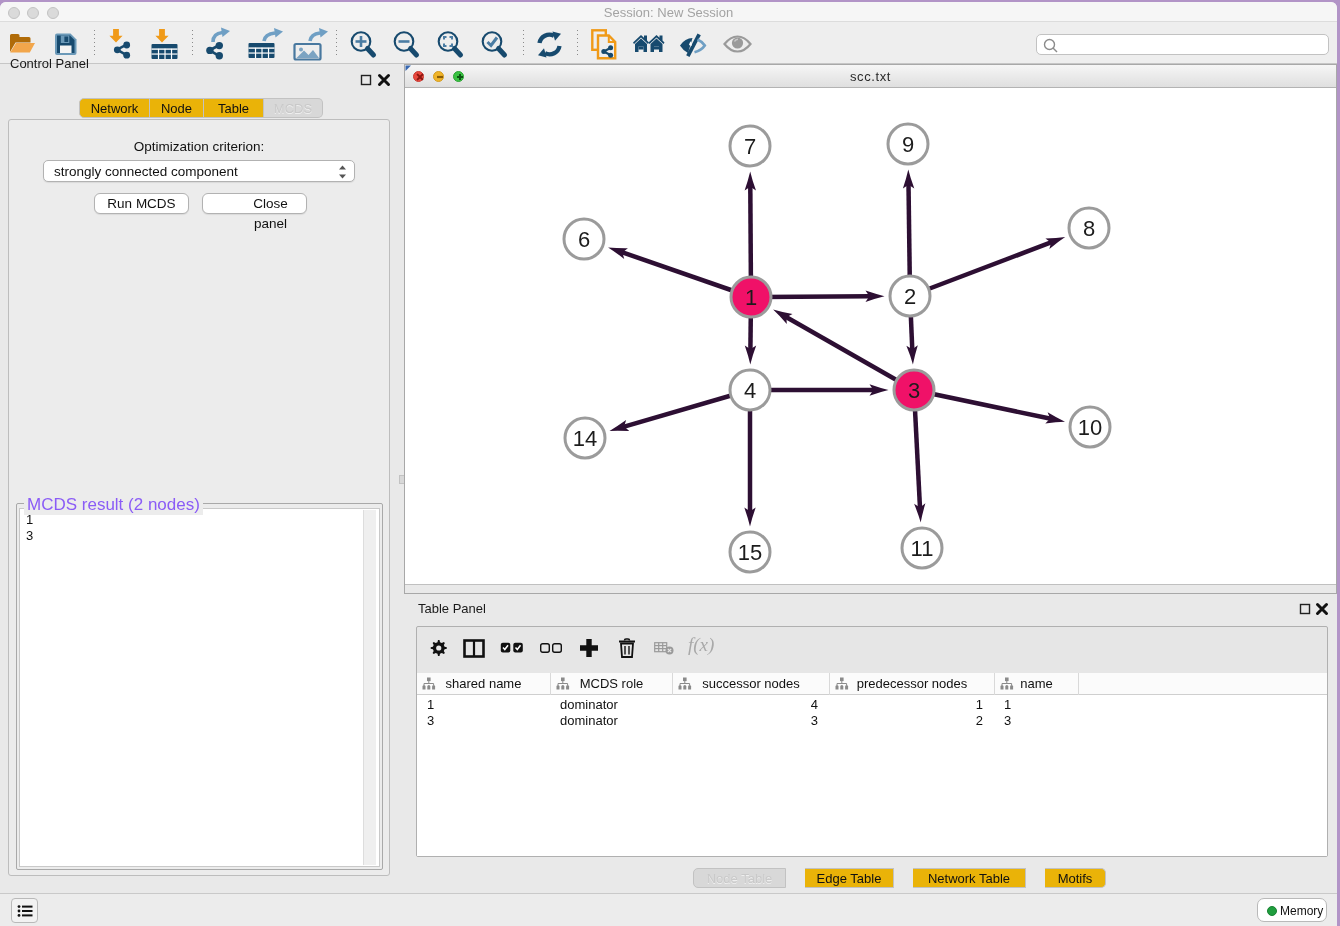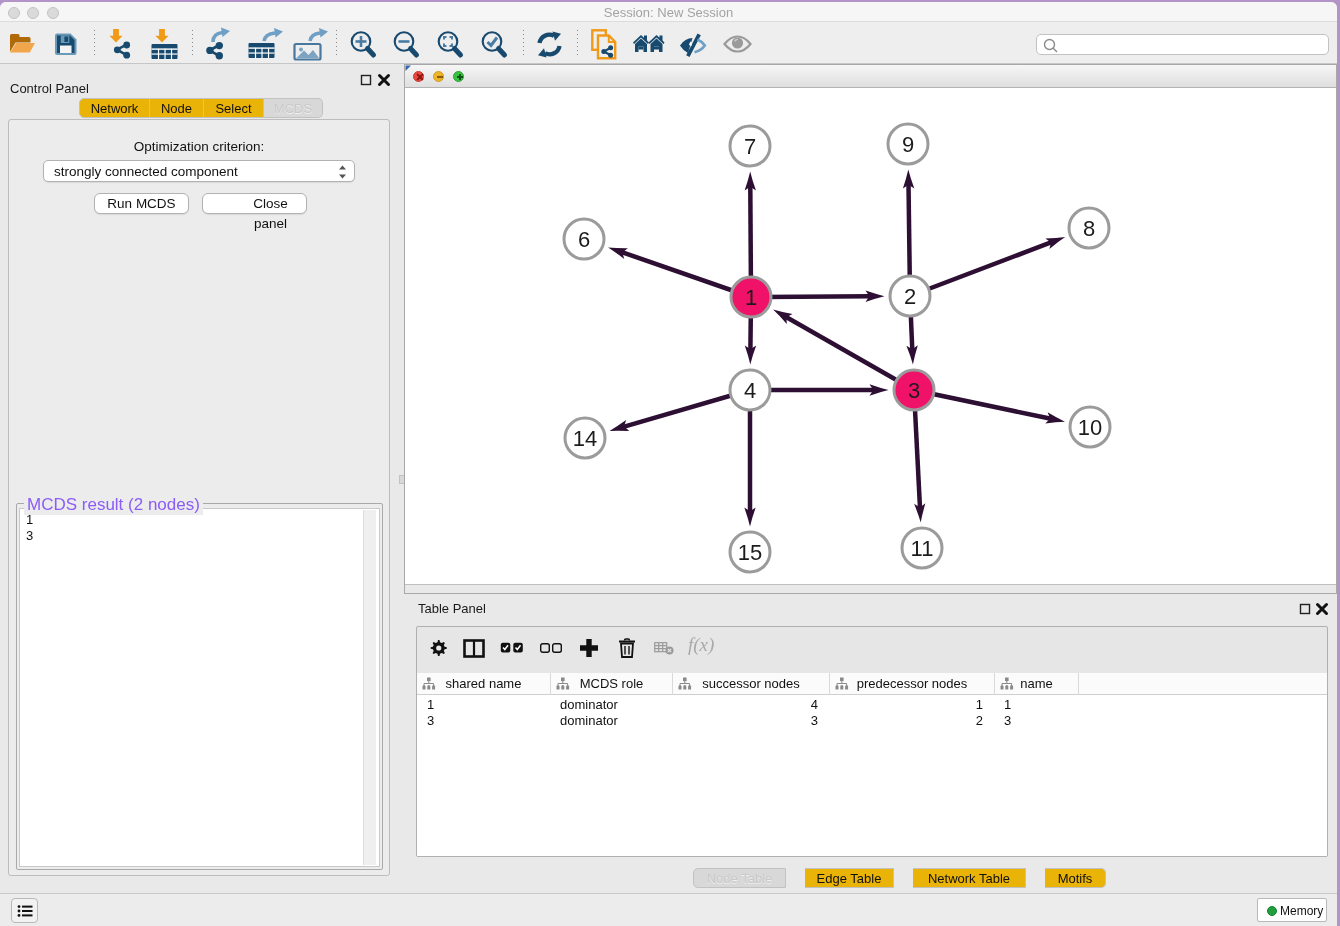--- a/index.html
+++ b/index.html
@@ -6,21 +6,21 @@
 html,body { width:1340px; height:926px; overflow:hidden; }
 body { background:#b294c7; font-family:"Liberation Sans", sans-serif; }
 #win { position:absolute; left:0; top:2px; width:1337px; height:924px; background:#e9e9e9; border-radius:6px 6px 0 0; }
 #titlebar { position:absolute; left:0; top:0; width:1337px; height:20px; background:#f6f6f6; border-radius:6px 6px 0 0; border-bottom:1px solid #dcdcdc; }
 .tl { position:absolute; top:5px; width:12px; height:12px; border-radius:50%; background:#dadada; border:1px solid #c3c3c3; }
 #wtitle { position:absolute; top:3px; left:0; width:1337px; text-align:center; font-size:13px; color:#a3a3a3; }
 #toolbar { position:absolute; left:0; top:20px; width:1337px; height:42px; background:#eeeeee; border-bottom:1px solid #c6c6c6; }
 .sep { position:absolute; top:8px; height:28px; width:1px; background-image:linear-gradient(#8a8a8a 25%, rgba(0,0,0,0) 25%); background-size:1px 4px; }
 #search { position:absolute; left:1036px; top:12px; width:293px; height:21px; background:#fff; border:1px solid #c2c2c2; border-radius:5px; }
 
-#cp-title { position:absolute; left:10px; top:79px; font-size:13px; color:#1a1a1a; }
+#cp-title { position:absolute; left:10px; top:54px; font-size:13px; color:#1a1a1a; }
 #cp-panel { position:absolute; left:8px; top:117px; width:382px; height:757px; background:#ececec; border:1px solid #bdbdbd; border-radius:3px; }
 .tabrow { position:absolute; height:20px; display:flex; }
 .tab { height:20px; font-size:13px; line-height:19px; text-align:center; color:#111; background:#eab308; border:1px solid #c2c2c2; border-left:none; }
 .tab.first { border-left:1px solid #c2c2c2; border-radius:5px 0 0 5px; }
 .tab.last { border-radius:0 5px 5px 0; }
 .tab.dis { background:#d8d8d8; color:#c9c9c9; text-shadow:0 1px 0 #efefef; }
 #optlabel { position:absolute; left:8px; top:137px; width:382px; text-align:center; font-size:13.5px; color:#111; }
 #dropdown { position:absolute; left:43px; top:158px; width:312px; height:22px; background:#fff; border:1px solid #b2b2b2; border-radius:5px; font-size:13.5px; line-height:21px; color:#111; padding-left:10px; box-shadow:0 1px 1px rgba(0,0,0,0.08); }
 .btn { position:absolute; height:21px; background:#fff; border:1px solid #b2b2b2; border-radius:6px; font-size:13.5px; line-height:20px; text-align:center; color:#111; box-shadow:0 1px 1px rgba(0,0,0,0.08); }
 #fieldset { position:absolute; left:16px; top:501px; width:367px; height:367px; border:1px solid #a9a9a9; border-radius:2px; }
@@ -37,21 +37,21 @@
 
 #tp-title { position:absolute; left:418px; top:599px; font-size:13px; color:#1a1a1a; }
 #tp-box { position:absolute; left:416px; top:624px; width:912px; height:231px; background:#e6e6e6; border:1px solid #b0b0b0; border-radius:2px; }
 #tp-table { position:absolute; left:0px; top:46px; width:910px; height:183px; background:#fff; }
 #tp-header { position:absolute; left:0; top:0; width:910px; height:22px; background:#fbfbfb; border-bottom:1px solid #cfcfcf;padding-left:34px; }
 .hcell { position:absolute; top:0; height:22px; border-right:1px solid #d9d9d9; }
 .hlabel { position:absolute; width:100%; text-align:center; top:3px; font-size:13px; color:#111; }
 .cell { position:absolute; font-size:13px; color:#111; }
 
 #statusbar { position:absolute; left:0; top:891px; width:1337px; height:33px; background:#ececec; border-top:1px solid #c9c9c9; }
-#membtn { position:absolute; left:1257px; top:4px; width:70px; height:24px; background:#fff; border:1px solid #b9b9b9; border-radius:2px; font-size:12px; color:#111; }
+#membtn { position:absolute; left:1257px; top:4px; width:70px; height:24px; background:#fff; border:1px solid #b9b9b9; border-radius:7px; font-size:12px; color:#111; }
 #listbtn { position:absolute; left:11px; top:4px; width:27px; height:25px; background:#f2f2f2; border:1px solid #b9b9b9; border-radius:4px; }
 </style>
 </head>
 <body>
 <div id="win">
   <div id="titlebar">
     <div class="tl" style="left:8px"></div>
     <div class="tl" style="left:27px"></div>
     <div class="tl" style="left:47px"></div>
     <div id="wtitle">Session: New Session</div>
@@ -185,21 +185,21 @@
   <div id="cp-title">Control Panel</div>
   <svg style="position:absolute;left:360px;top:72px" width="12" height="12" viewBox="0 0 12 12">
       <rect x="1.5" y="1.5" width="9" height="9" fill="none" stroke="#222" stroke-width="1.4"></rect>
     </svg>
     <svg style="position:absolute;left:377px;top:71px" width="14" height="14" viewBox="0 0 14 14">
       <path d="M2.5 2.5 L11.5 11.5 M11.5 2.5 L2.5 11.5" stroke="#111" stroke-width="3" stroke-linecap="round"></path>
     </svg>
   <div class="tabrow" style="left:79px; top:96px;">
     <div class="tab first" style="width:71px">Network</div>
     <div class="tab" style="width:54px">Node</div>
-    <div class="tab" style="width:60px">Select</div>
+    <div class="tab" style="width:60px">Table</div>
     <div class="tab last dis" style="width:59px">MCDS</div>
   </div>
   <div id="cp-panel"></div>
   <div id="optlabel">Optimization criterion:</div>
   <div id="dropdown">strongly connected component<svg style="position:absolute;right:6px;top:3px" width="11" height="16" viewBox="0 0 11 16">
         <path d="M2 5.5 L5.5 1.5 L9 5.5 Z" fill="#555"></path>
         <path d="M2 10.5 L5.5 14.5 L9 10.5 Z" fill="#555"></path>
       </svg></div>
   <div class="btn" style="left:94px; top:191px; width:95px;">Run MCDS</div>
   <div class="btn" style="left:202px; top:191px; width:105px;padding-left:32px;">Close panel</div>
@@ -218,20 +218,21 @@
       <div class="mtl" style="left:48px; background:#39c242; border:1px solid #2aa233;"></div>
       <svg style="position:absolute;left:10.5px;top:7.5px" width="8" height="8" viewBox="0 0 8 8">
           <path d="M1.6 1.6 L6.4 6.4 M6.4 1.6 L1.6 6.4" stroke="#8c1710" stroke-width="2" stroke-linecap="round"></path>
         </svg>
         <svg style="position:absolute;left:30.5px;top:7.5px" width="8" height="8" viewBox="0 0 8 8">
           <line x1="1" y1="4" x2="7" y2="4" stroke="#8a5d06" stroke-width="2.2"></line>
         </svg>
         <svg style="position:absolute;left:50.5px;top:7.5px" width="8" height="8" viewBox="0 0 8 8">
           <path d="M4 1 V7 M1 4 H7" stroke="#0b5511" stroke-width="2"></path>
         </svg>
+      <div class="t">scc.txt</div>
     </div>
     <div id="netstrip"></div>
     <svg style="position:absolute;left:0;top:0" width="8" height="8" viewBox="0 0 8 8">
         <polygon points="0.5,0.5 6,0.5 0.5,6" fill="#3767b0"></polygon>
       </svg>
 
   </div>
   <svg id="graph" width="932" height="496" viewBox="0 0 932 496" style="position:absolute;left:405px;top:85px">
       <line x1="346.0" y1="210.0" x2="345.3" y2="99.0" stroke="#2d0f33" stroke-width="4.5"></line>
       <path d="M345.2 84.5 Q347.2 93.0 351.0 103.5 L345.3 99.7 L339.6 103.5 Q343.2 93.0 345.2 84.5 Z" fill="#2d0f33"></path>

